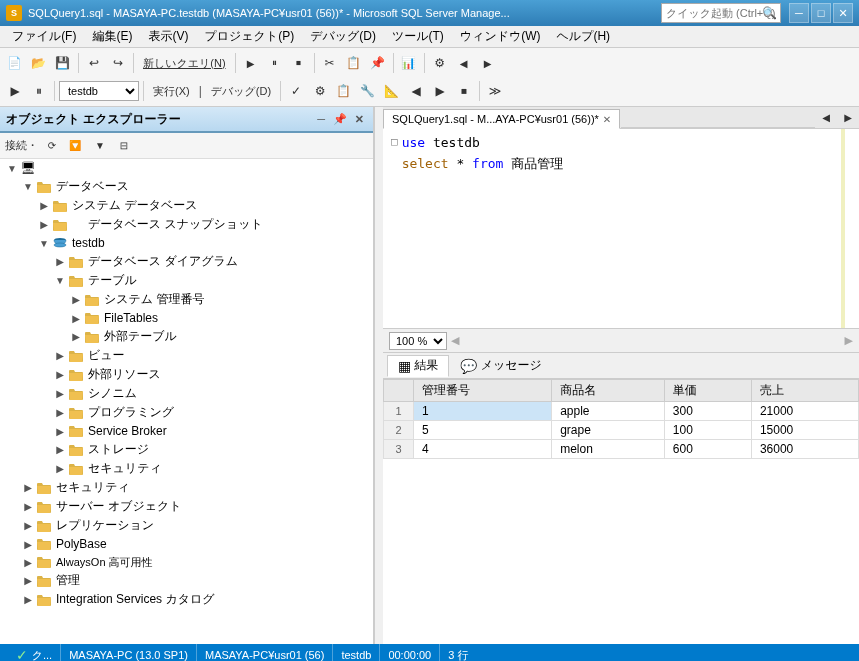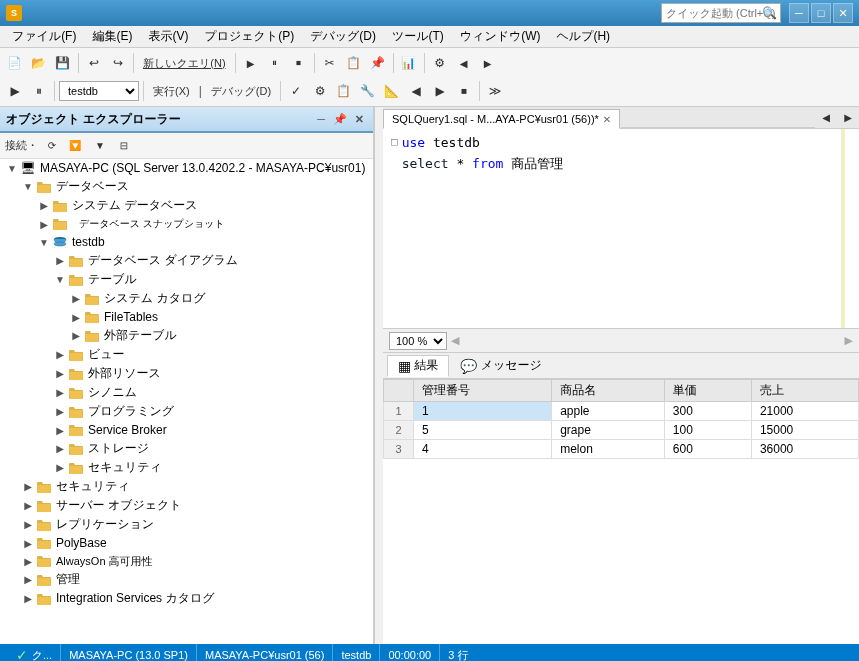--- a/index.html
+++ b/index.html
@@ -168,20 +168,21 @@
     .status-section { padding: 0 8px; border-right: 1px solid rgba(255,255,255,0.3); height: 22px; display: flex; align-items: center; }
     .status-section:last-child { border-right: none; }
     .status-ok-icon { color: #90EE90; margin-right: 4px; font-size: 14px; }
   </style>
 </head>
 <body>
 
 <div class="title-bar">
   <div class="title-bar-left">
     <div class="title-bar-icon">S</div>
+    <span>SQLQuery1.sql - MASAYA-PC.testdb (MASAYA-PC¥usr01 (56))* - Microsoft SQL Server Manage...</span>
   </div>
   <div style="display:flex;align-items:center;gap:8px;">
     <div style="position:relative; display:flex; align-items:center;">
       <input class="search-input" style="width: 120px; height: 20px;" placeholder="クイック起動 (Ctrl+Q)">
       <span style="position:absolute;right:4px;color:#666;font-size:12px;">🔍</span>
     </div>
     <div class="title-bar-controls">
       <button class="title-btn">─</button>
       <button class="title-btn">□</button>
       <button class="title-btn close">✕</button>
@@ -265,21 +266,20 @@
       <button class="tb-btn" style="width:auto;font-size:11px;">接続・</button>
       <button class="tb-btn" style="font-size:10px;">⟳</button>
       <button class="tb-btn" style="font-size:10px;">🔽</button>
       <button class="tb-btn" style="font-size:10px;">▼</button>
       <button class="tb-btn" style="font-size:10px;">⊟</button>
     </div>
     <div class="oe-content" id="oe-tree">
     <div class="tree-item" style="padding-left: 4px;">
           <span class="expander">▼</span>
           <span class="tree-icon">🖥</span>
-          <span style="margin-left: 4px; font-size: 12px;">MASAYA-PC (SQL Server 13.0.4202.2 - MASAYA-PC¥usr01)</span>
         </div>
         <div class="tree-item" style="padding-left: 20px;">
           <span class="expander">▼</span>
           <span class="tree-icon">
             <svg width="14" height="12" viewBox="0 0 14 12">
               <path d="M0 2 Q0 1 1 1 L5 1 L6 3 L13 3 Q14 3 14 4 L14 11 Q14 12 13 12 L1 12 Q0 12 0 11 Z" fill="#dcb347"></path>
               <path d="M0 4 L14 4 L13 12 L1 12 Z" fill="#f0c050"></path>
             </svg>
           </span>
           <span style="margin-left: 4px; font-size: 12px;">データベース</span>
@@ -295,21 +295,21 @@
           <span style="margin-left: 4px; font-size: 12px;">システム データベース</span>
         </div>
         <div class="tree-item" style="padding-left: 36px;">
           <span class="expander">▶</span>
           <span class="tree-icon">
             <svg width="14" height="12" viewBox="0 0 14 12">
               <path d="M0 2 Q0 1 1 1 L5 1 L6 3 L13 3 Q14 3 14 4 L14 11 Q14 12 13 12 L1 12 Q0 12 0 11 Z" fill="#dcb347"></path>
               <path d="M0 4 L14 4 L13 12 L1 12 Z" fill="#f0c050"></path>
             </svg>
           </span>
-          <span style="margin-left: 11px; font-size: 10px;">データベース スナップショット</span>
+          <span style="margin-left: 20px; font-size: 12px;">データベース スナップショット</span>
         </div>
         <div class="tree-item" style="padding-left: 36px;">
           <span class="expander">▼</span>
           <span class="tree-icon">
             <svg width="14" height="14" viewBox="0 0 14 14">
               <ellipse cx="7" cy="4" rx="6" ry="2" fill="#1a6b9a"></ellipse>
               <path d="M1 4 Q1 8 7 9 Q13 8 13 4" fill="#4a9fd4" stroke="#1a6b9a" stroke-width="0.5"></path>
               <ellipse cx="7" cy="9" rx="6" ry="2" fill="#4a9fd4" stroke="#1a6b9a" stroke-width="0.5"></ellipse>
             </svg>
           </span>
@@ -336,21 +336,21 @@
           <span style="margin-left: 4px; font-size: 12px;">テーブル</span>
         </div>
         <div class="tree-item" style="padding-left: 68px;">
           <span class="expander">▶</span>
           <span class="tree-icon">
             <svg width="14" height="12" viewBox="0 0 14 12">
               <path d="M0 2 Q0 1 1 1 L5 1 L6 3 L13 3 Q14 3 14 4 L14 11 Q14 12 13 12 L1 12 Q0 12 0 11 Z" fill="#dcb347"></path>
               <path d="M0 4 L14 4 L13 12 L1 12 Z" fill="#f0c050"></path>
             </svg>
           </span>
-          <span style="margin-left: 4px; font-size: 12px;">システム カタログ</span>
+          <span style="margin-left: 4px; font-size: 12px;">システム 管理番号</span>
         </div>
         <div class="tree-item" style="padding-left: 68px;">
           <span class="expander">▶</span>
           <span class="tree-icon">
             <svg width="14" height="12" viewBox="0 0 14 12">
               <path d="M0 2 Q0 1 1 1 L5 1 L6 3 L13 3 Q14 3 14 4 L14 11 Q14 12 13 12 L1 12 Q0 12 0 11 Z" fill="#dcb347"></path>
               <path d="M0 4 L14 4 L13 12 L1 12 Z" fill="#f0c050"></path>
             </svg>
           </span>
           <span style="margin-left: 4px; font-size: 12px;">FileTables</span>
@@ -521,21 +521,21 @@
     </div>
 
     <div class="query-editor" id="query-editor-area">
       <div class="query-line">
         <span class="line-indicator">□</span>
         <span style="color:#0000ff;">use</span>
         <span style="color:#000;">&nbsp;testdb</span>
       </div>
       <div class="query-line">
         <span class="line-indicator">&nbsp;</span>
-        <span style="color:#0f172a;">select</span>
+        <span style="color:#a16207;">select</span>
         <span style="color:#000;">&nbsp;*&nbsp;</span>
         <span style="color:#0000ff;">from</span>
         <span style="color:#000;">&nbsp;商品管理</span>
       </div>
 
       <div style="position:absolute;right:14px;top:0;width:4px;height:100%;background:#f0f0c0;"></div>
     </div>
 
     <div class="zoom-bar">
       <select class="zoom-select">

